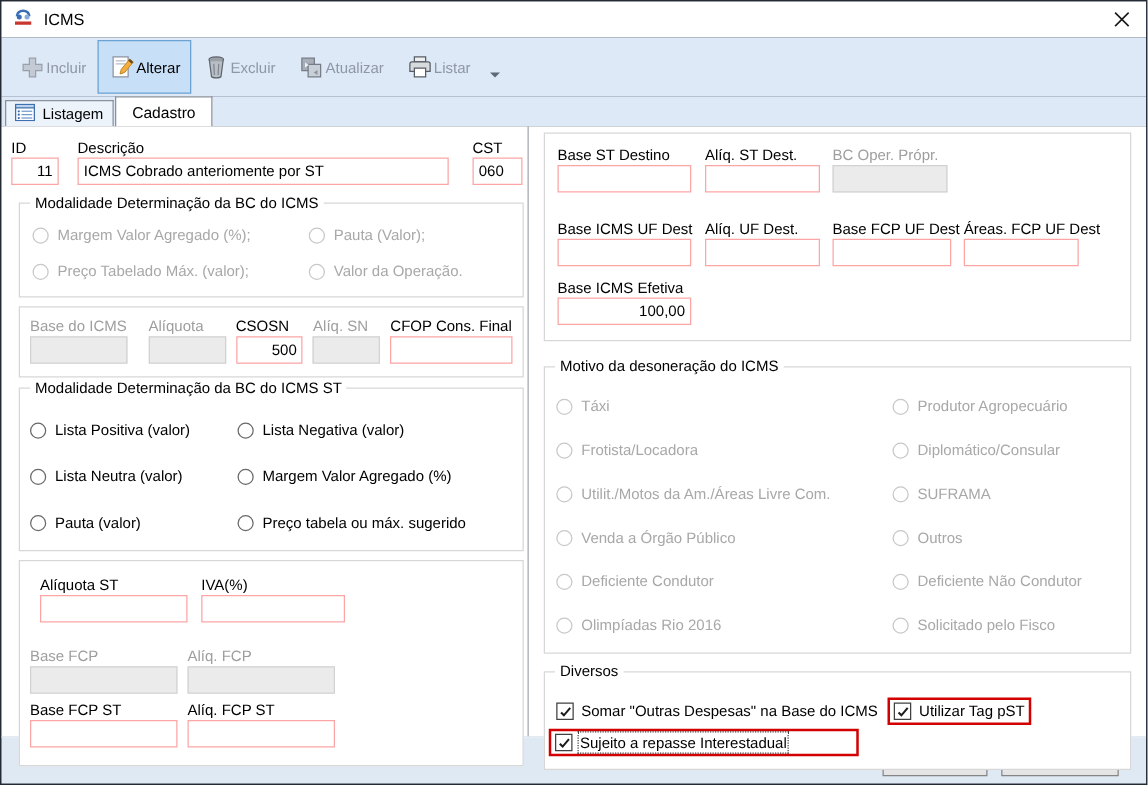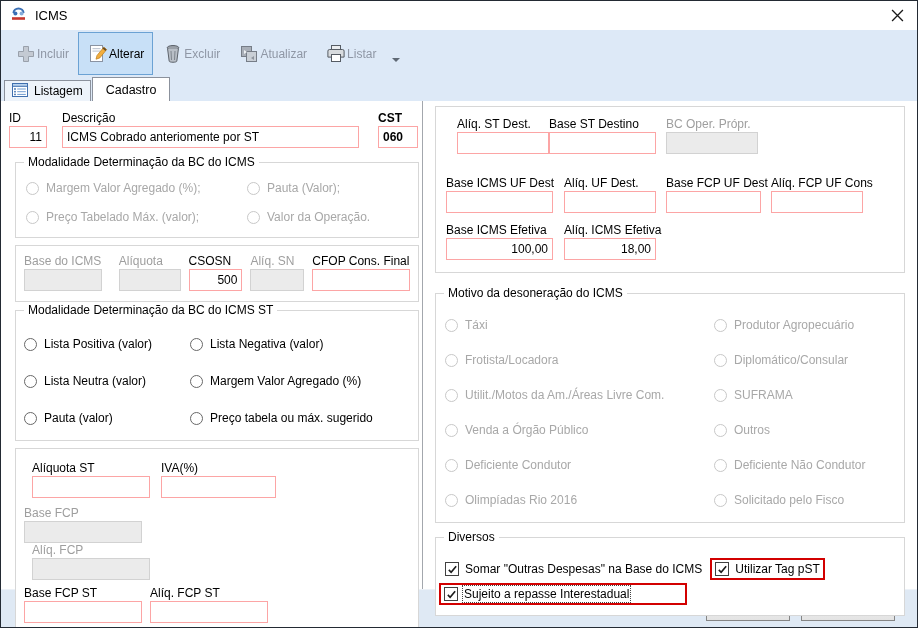--- a/index.html
+++ b/index.html
@@ -183,21 +183,21 @@
 
       <div class="frow" style="margin-top:10px;">
         <div class="field num" style="width:38px;">
           <span class="flabel">ID</span>
           <span class="finput">11</span>
         </div>
         <div class="field" style="width:297px; margin-left:15px;">
           <span class="flabel">Descrição</span>
           <span class="finput">ICMS Cobrado anteriomente por ST</span>
         </div>
-        <div class="field" style="width:40px; margin-left:19px;font-weight:bold;">
+        <div class="field" style="width:40px; margin-left:19px;">
           <span class="flabel">CST</span>
           <span class="finput">060</span>
         </div>
       </div>
 
       <div class="gbox" style="margin-top:14px; width:404px; margin-left:6px;">
         <span class="gtitle">Modalidade Determinação da BC do ICMS</span>
         <div class="grid-bc">
           <div class="radio disabled">
             <span class="rdot"></span>
@@ -277,21 +277,21 @@
         <div class="frow">
           <div class="field" style="width:118px; margin-left:8px;">
             <span class="flabel">Alíquota ST</span>
             <span class="finput"></span>
           </div>
           <div class="field" style="width:115px; margin-left:11px;">
             <span class="flabel">IVA(%)</span>
             <span class="finput"></span>
           </div>
         </div>
-        <div class="frow" style="margin-top:8px;flex-direction:column;">
+        <div class="frow" style="margin-top:20px;">
           <div class="field disabled" style="width:118px;">
             <span class="flabel">Base FCP</span>
             <span class="finput"></span>
           </div>
           <div class="field disabled" style="width:118px; margin-left:8px;">
             <span class="flabel">Alíq. FCP</span>
             <span class="finput"></span>
           </div>
         </div>
         <div class="frow" style="margin-top:6px;">
@@ -304,26 +304,26 @@
             <span class="finput"></span>
           </div>
         </div>
       </div>
     </div>
 
     <div class="col-right">
 
       <div class="gbox" style="margin-top:5px; width:470px; padding:10px 10px 12px;">
         <div class="frow">
+          <div class="field" style="width:107px;">
+            <span class="flabel">Base ST Destino</span>
+            <span class="finput"></span>
+          </div>
           <div class="field" style="width:92px; margin-left:11px;">
             <span class="flabel">Alíq. ST Dest.</span>
-            <span class="finput"></span>
-          </div>
-          <div class="field" style="width:107px;">
-            <span class="flabel">Base ST Destino</span>
             <span class="finput"></span>
           </div>
           <div class="field disabled" style="width:92px; margin-left:10px;">
             <span class="flabel">BC Oper. Própr.</span>
             <span class="finput"></span>
           </div>
         </div>
         <div class="frow" style="margin-top:22px;">
           <div class="field" style="width:107px;">
             <span class="flabel">Base ICMS UF Dest</span>
@@ -331,32 +331,28 @@
           </div>
           <div class="field" style="width:92px; margin-left:11px;">
             <span class="flabel">Alíq. UF Dest.</span>
             <span class="finput"></span>
           </div>
           <div class="field" style="width:95px; margin-left:10px;">
             <span class="flabel">Base FCP UF Dest</span>
             <span class="finput"></span>
           </div>
           <div class="field" style="width:92px; margin-left:10px;">
-            <span class="flabel">Alíq. FCP UF Cons</span>
+            <span class="flabel">Áreas. FCP UF Dest</span>
             <span class="finput"></span>
           </div>
         </div>
         <div class="frow" style="margin-top:10px;">
           <div class="field num" style="width:107px;">
             <span class="flabel">Base ICMS Efetiva</span>
             <span class="finput">100,00</span>
-          </div>
-          <div class="field num" style="width:92px; margin-left:11px;">
-            <span class="flabel">Alíq. ICMS Efetiva</span>
-            <span class="finput">18,00</span>
           </div>
         </div>
       </div>
 
       <div class="gbox" style="margin-top:20px; width:470px;">
         <span class="gtitle">Motivo da desoneração do ICMS</span>
         <div class="grid-motivo">
           <div class="radio disabled">
             <span class="rdot"></span>
             <span class="rlabel">Táxi</span>

